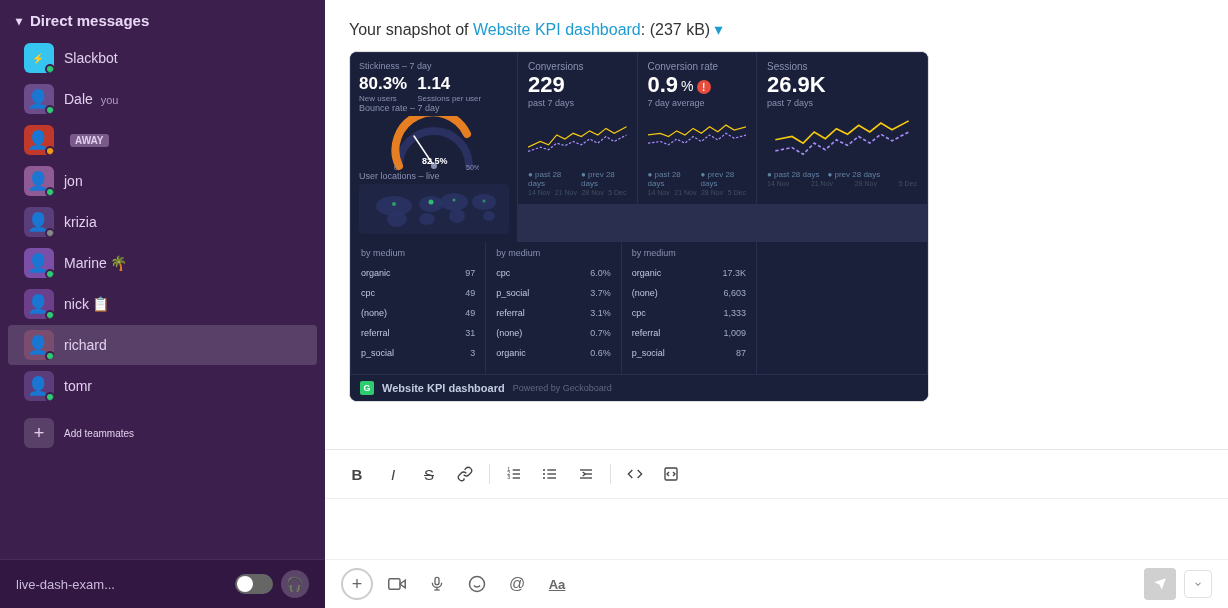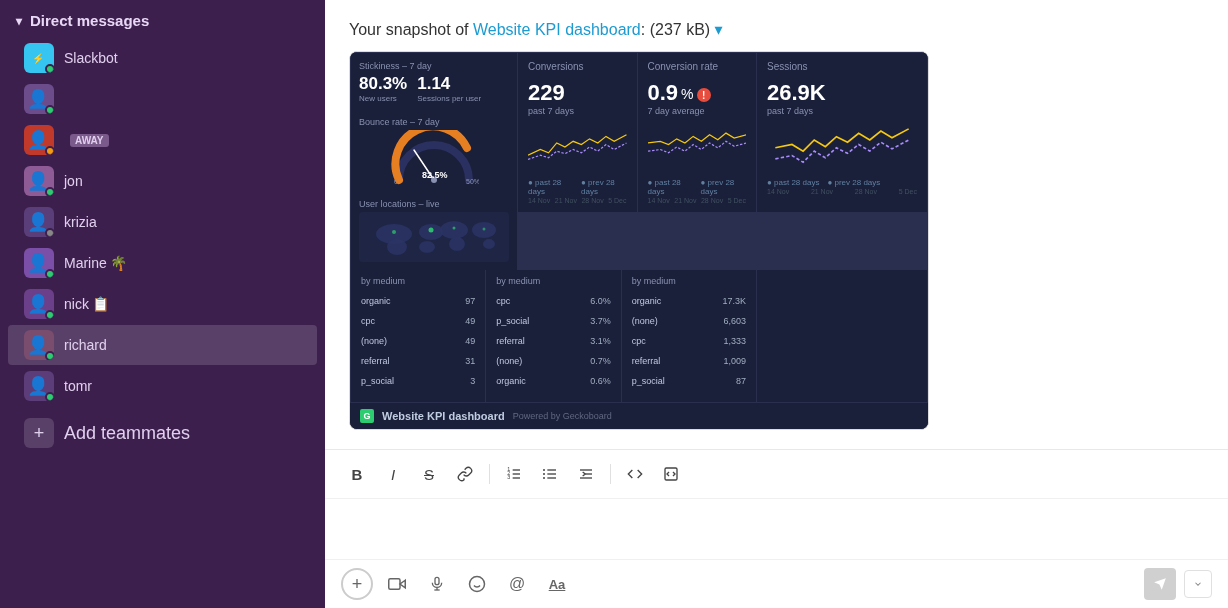--- a/index.html
+++ b/index.html
@@ -103,21 +103,21 @@
       border-radius: 6px;
       background: rgba(255,255,255,0.15);
       display: flex;
       align-items: center;
       justify-content: center;
       margin-right: 10px;
       font-size: 18px;
       color: #e0d0ed;
     }
     .add-teammates-label {
-      font-size: 18px;
+      font-size: 10px;
       color: #e0d0ed;
     }
 
     
     .sidebar-footer {
       display: flex;
       align-items: center;
       padding: 10px 16px;
       background: #321743;
       border-top: 1px solid rgba(255,255,255,0.1);
@@ -195,21 +195,21 @@
       max-width: 580px;
     }
     .dash-card {
       background: #1a1f3a;
       padding: 8px 10px;
       color: white;
     }
     .dash-card-title {
       font-size: 10px;
       color: #8892b0;
-      margin-bottom: 8px;
+      margin-bottom: 0;
     }
     .dash-card-value {
       font-size: 22px;
       font-weight: 700;
       color: #ffffff;
     }
     .dash-card-subtitle {
       font-size: 9px;
       color: #8892b0;
     }
@@ -376,20 +376,24 @@
         <div class="status-dot online"></div>
       </div>
       <span class="dm-name">Slackbot</span>
     </div>
 
     <div class="dm-item">
       <div class="avatar av-dale">
         <span style="font-size:18px">👤</span>
         <div class="status-dot online"></div>
       </div>
+      <span class="dm-name">
+        <span>Dale</span>
+        <span class="you-badge">you</span>
+      </span>
     </div>
 
     <div class="dm-item">
       <div class="avatar av-clemency">
         <span style="font-size:18px">👤</span>
         <div class="status-dot away"></div>
       </div>
       <span class="away-badge">AWAY</span>
     </div>
 
@@ -440,20 +444,25 @@
       </div>
       <span class="dm-name">tomr</span>
     </div>
 
     <div class="add-teammates">
       <div class="add-icon">+</div>
       <span class="add-teammates-label">Add teammates</span>
     </div>
   </div>
 
+  <div class="sidebar-footer">
+    <span class="workspace-name">live-dash-exam...</span>
+    <div class="toggle-switch"></div>
+    <div class="headphone-btn">🎧</div>
+  </div>
 </div>
 
 <div class="main-content">
   <div class="message-area">
     <div class="snapshot-header">
       <span>Your snapshot of </span><a href="#">Website KPI dashboard</a><span>: (237 kB)</span> <span style="color:#1d9bd1;cursor:pointer;">▾</span>
     </div>
 
     <div class="dashboard-preview">
 
@@ -517,21 +526,21 @@
               <span>● prev 28 days</span>
           </div>
           <div style="font-size:7px;color:#405060;margin-top:1px;display:flex;justify-content:space-between;">
             <span>14 Nov</span>
               <span>21 Nov</span>
               <span>28 Nov</span>
               <span>5 Dec</span>
           </div>
         </div>
 
-        <div style="background:#1a1f3a;padding:8px 8px;grid-row:1/3;display:flex;flex-direction:column;gap:14px;">
+        <div style="background:#1a1f3a;padding:8px 8px;grid-row:1/3;display:flex;flex-direction:column;gap:0;">
 
           <div>
             <div style="font-size:9px;color:#8892b0;margin-bottom:3px;">Stickiness – 7 day</div>
             <div style="display:flex;gap:10px;">
               <div>
                 <div style="font-size:17px;font-weight:700;color:white;">80.3%</div>
                 <div style="font-size:8px;color:#8892b0;">New users</div>
               </div>
               <div>
                 <div style="font-size:17px;font-weight:700;color:white;">1.14</div>

